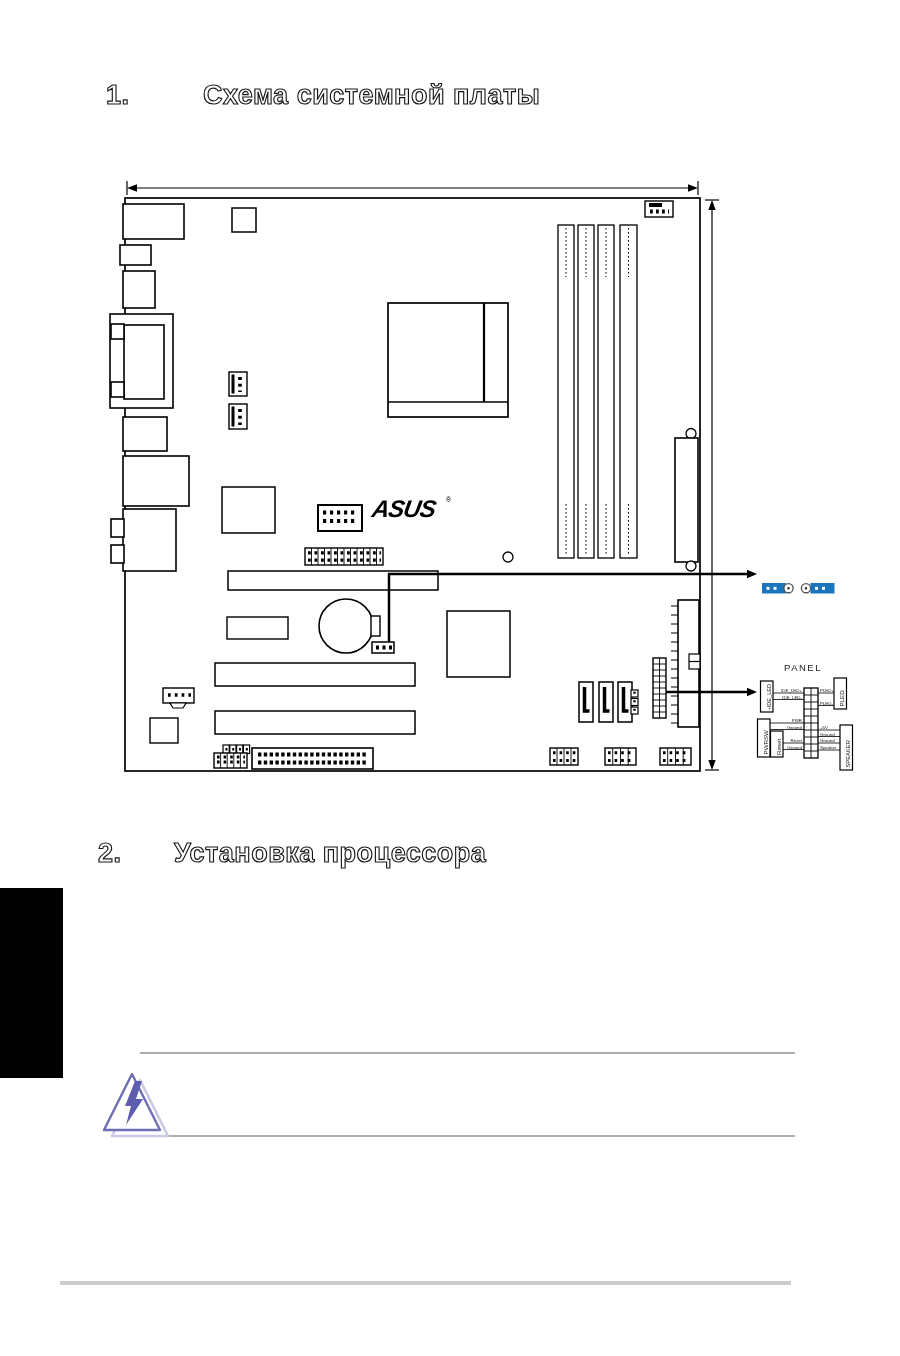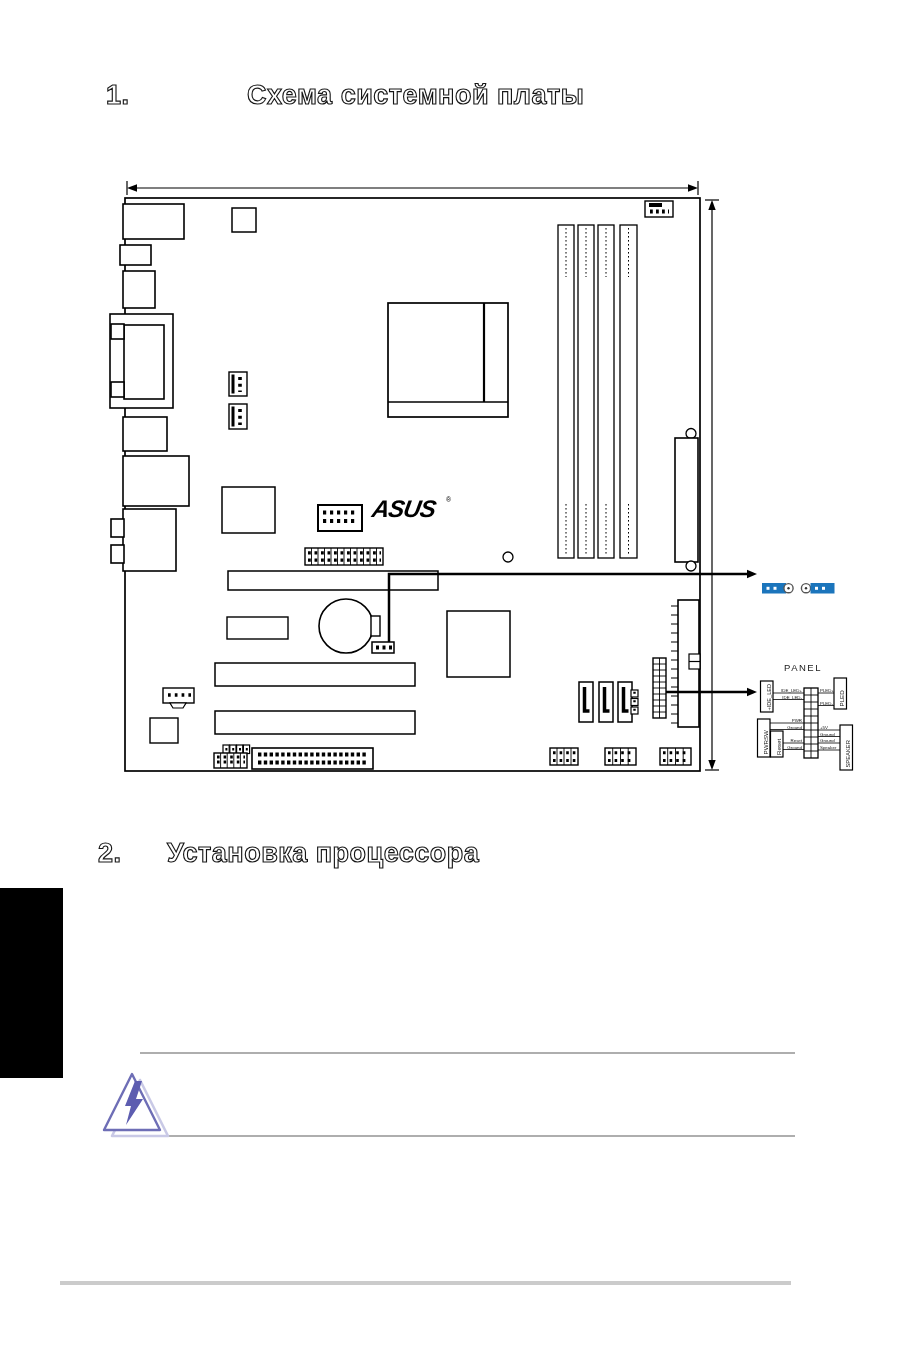--- a/index.html
+++ b/index.html
@@ -12,24 +12,24 @@
   .bottom-rule{position:absolute;left:60px;top:1281px;width:731px;height:4px;background:#cbcbcb;}
   svg text{font-family:"Liberation Sans",sans-serif;}
   .svg-abs{position:absolute;left:0;top:0;}
 </style>
 </head>
 <body>
 
 <div class="page">
 
   <div class="outline-head" style="left:106px;top:80px;">1.</div>
-  <div class="outline-head" style="left:203px;top:80px;margin-left:44px;">Схема системной платы</div>
+  <div class="outline-head" style="left:203px;top:80px;">Схема системной платы</div>
 
   <div class="outline-head" style="left:98px;top:838px;">2.</div>
-  <div class="outline-head" style="left:167px;top:838px;">Установка процессора</div>
+  <div class="outline-head" style="left:174px;top:838px;">Установка процессора</div>
 
   <svg class="svg-abs" width="900" height="1356" viewBox="0 0 900 1356">
 
     <g stroke="#000" stroke-width="1.2" fill="#000">
       <line x1="134" y1="188" x2="691" y2="188"></line>
       <line x1="127" y1="181" x2="127" y2="195"></line>
       <line x1="698" y1="181" x2="698" y2="195"></line>
       <polygon points="127,188 137,184.2 137,191.8" stroke="none"></polygon>
       <polygon points="698,188 688,184.2 688,191.8" stroke="none"></polygon>
     </g>

